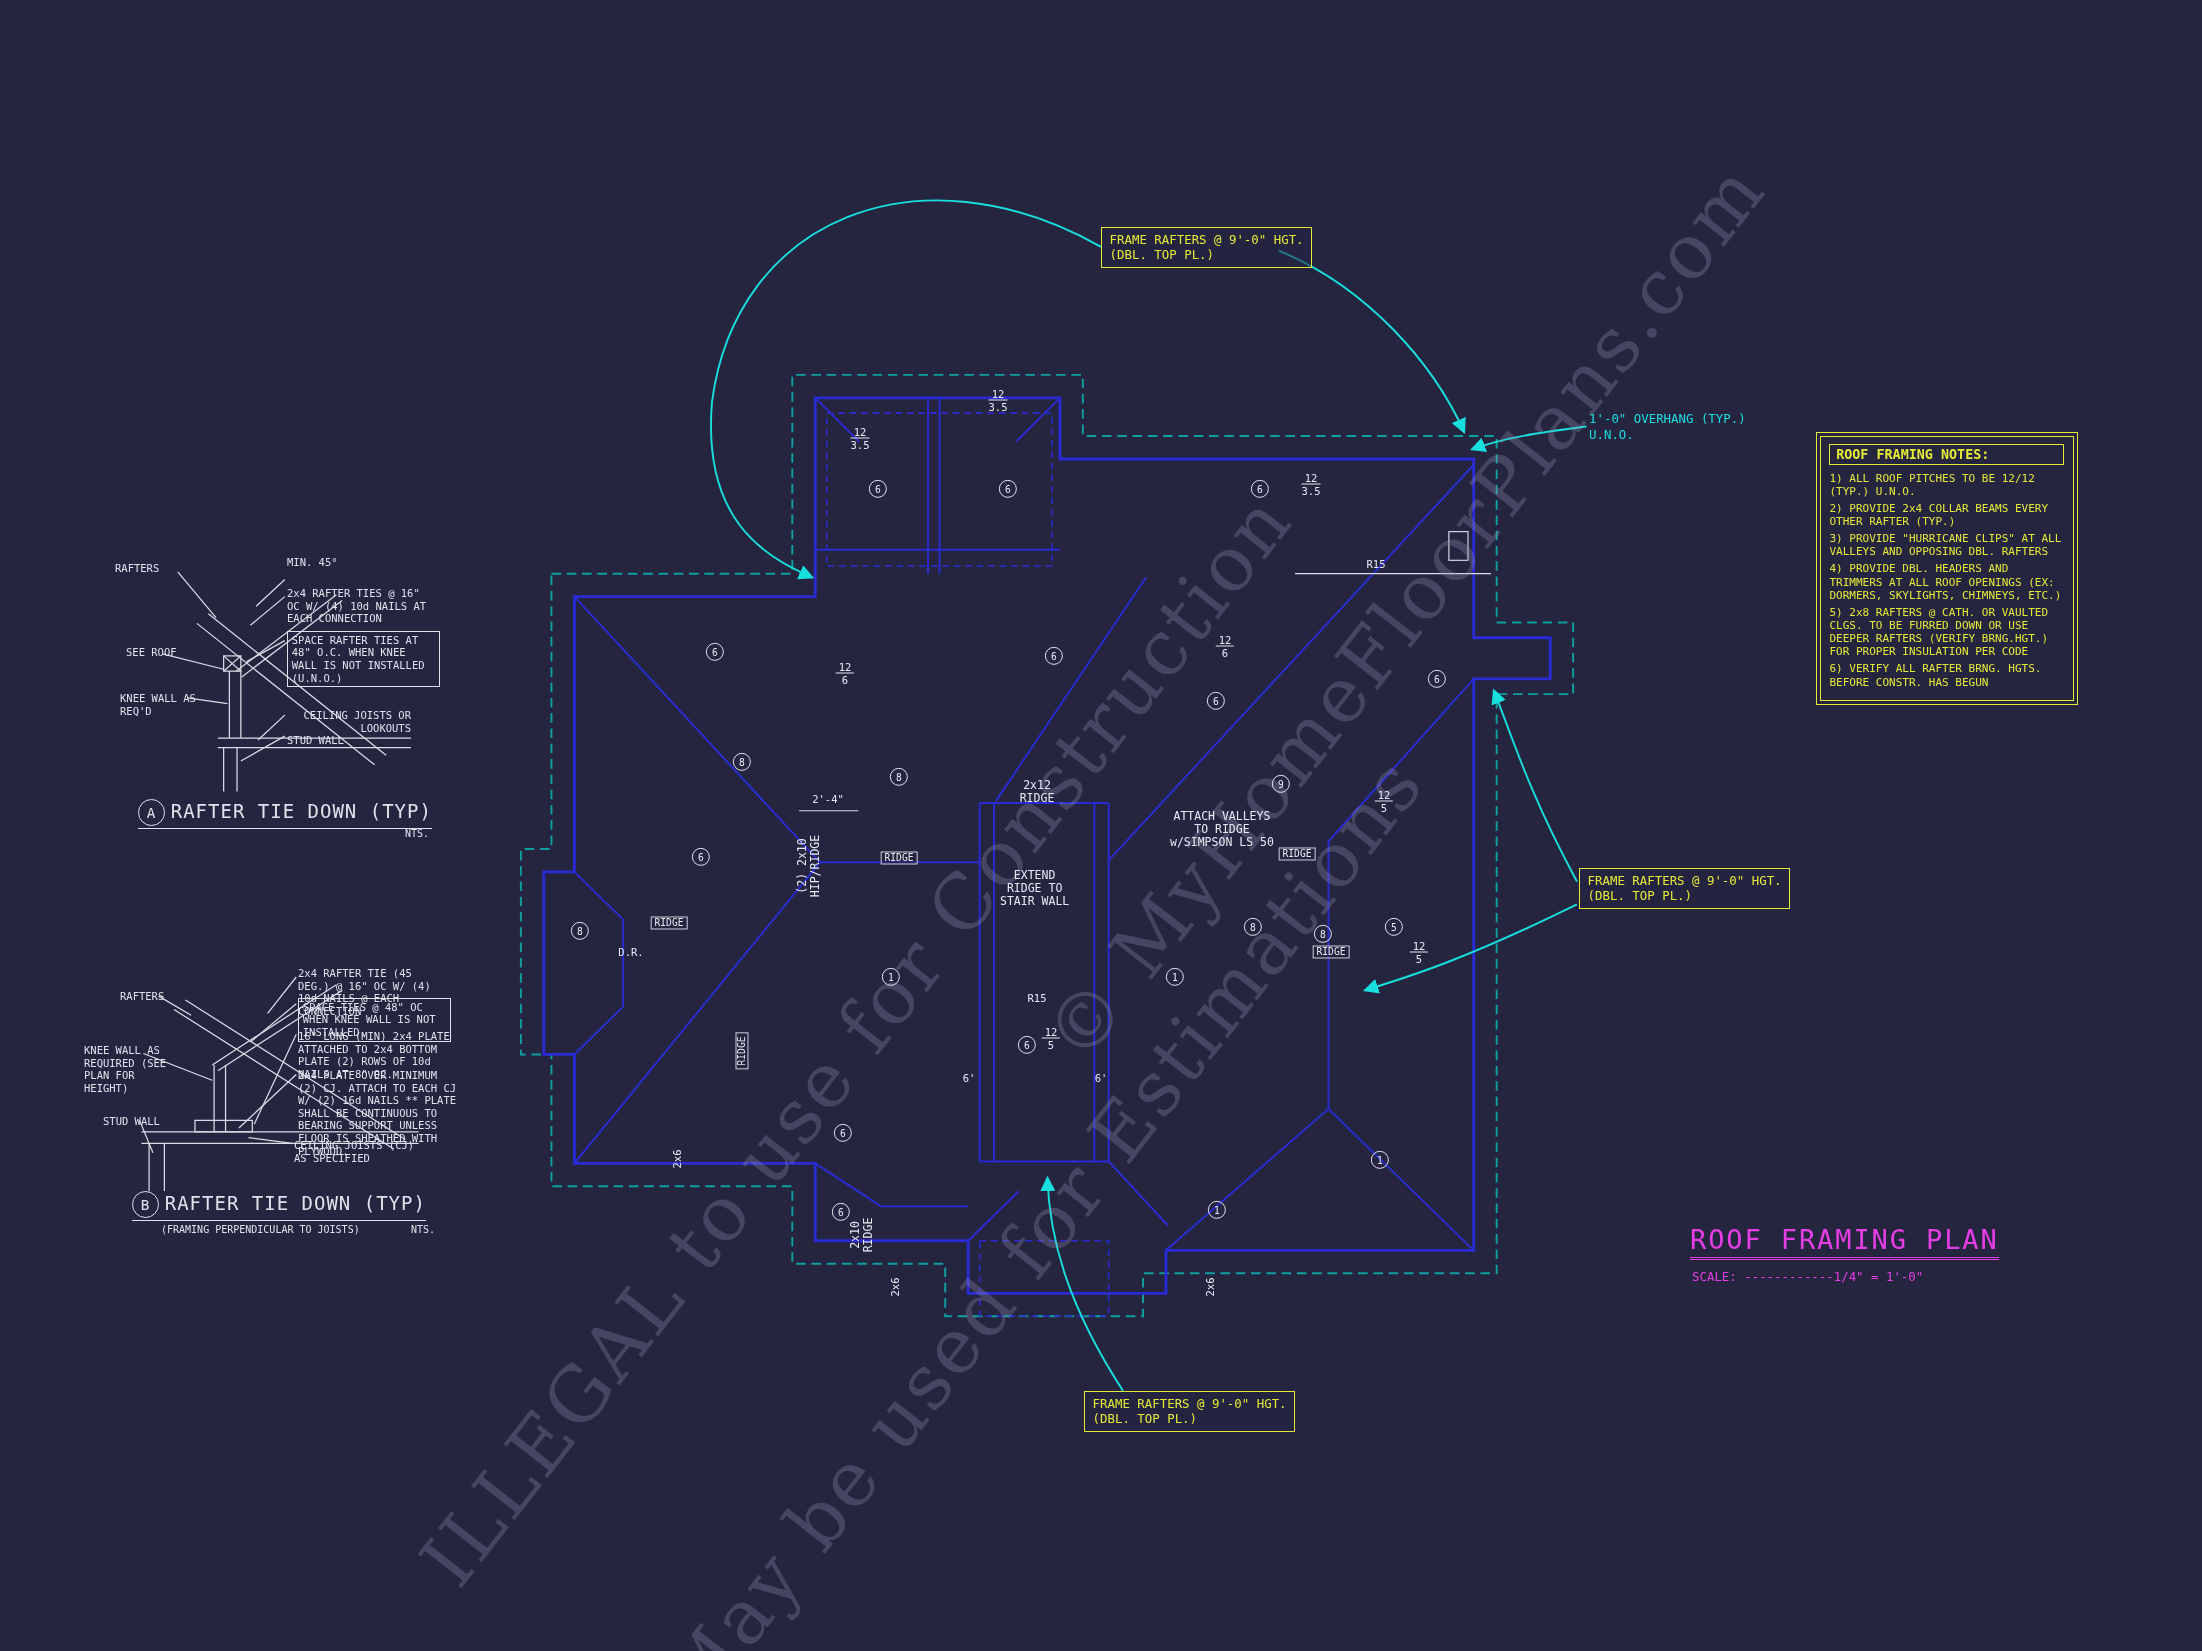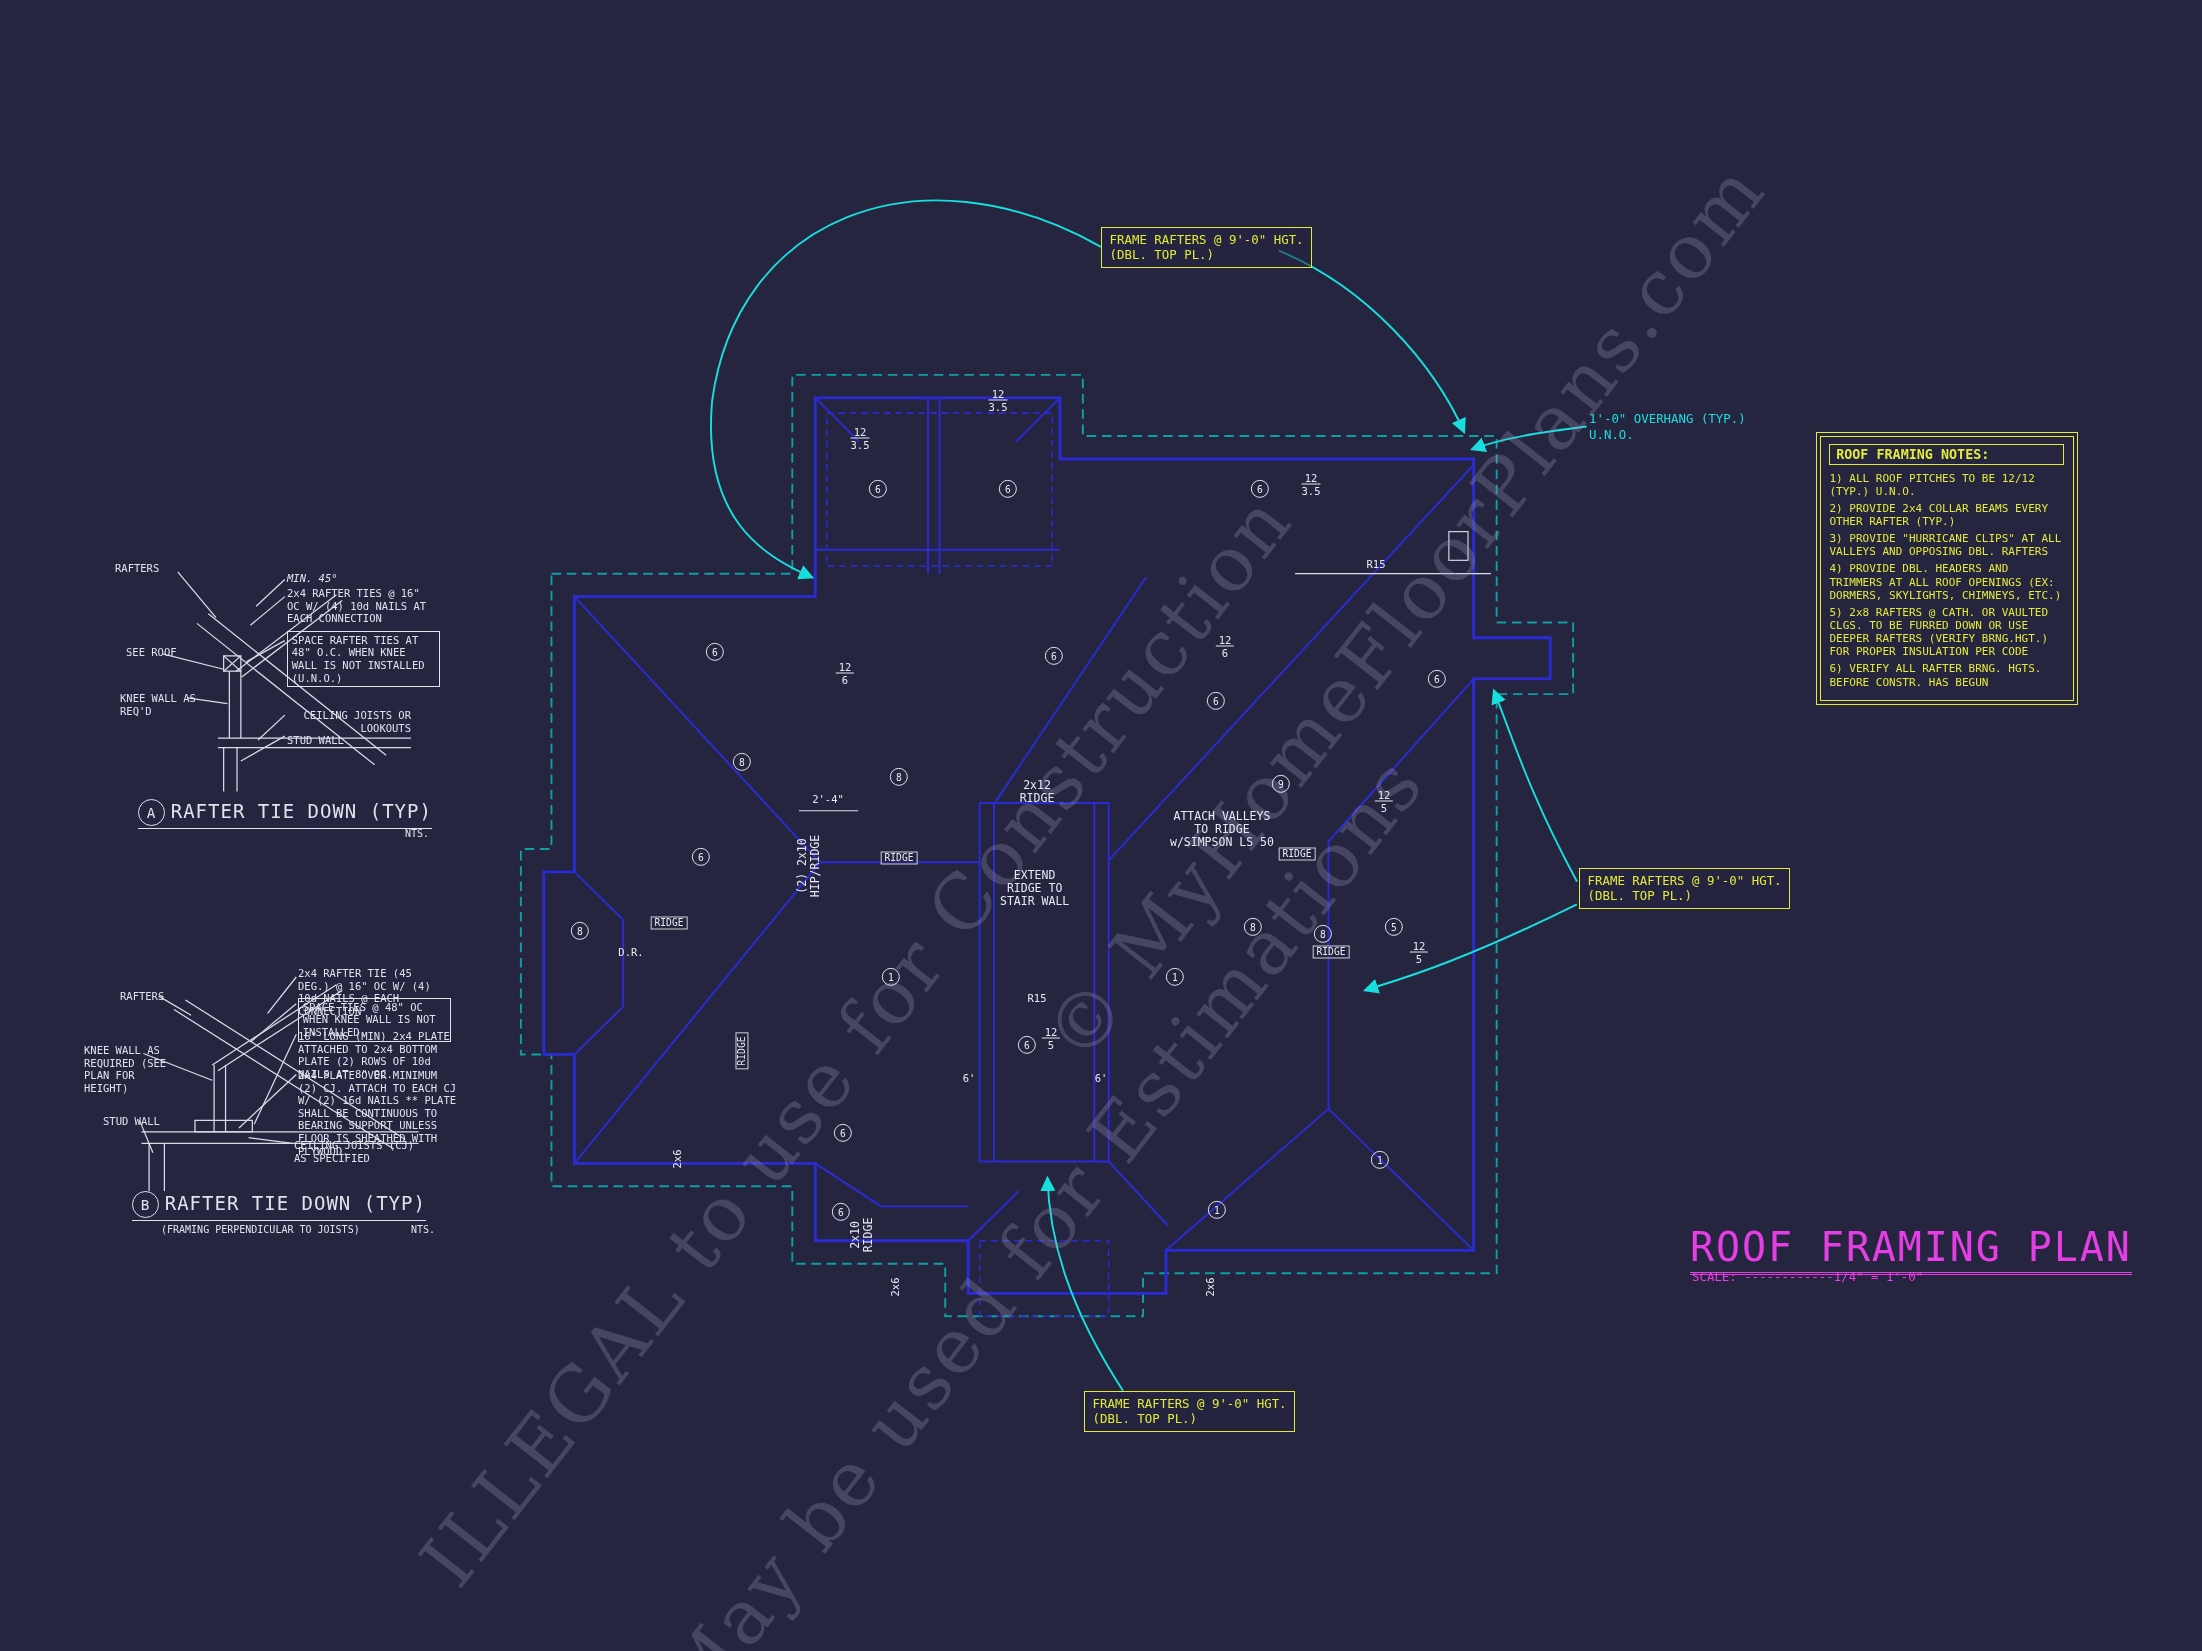--- a/index.html
+++ b/index.html
@@ -13,21 +13,21 @@
   .callout{position:absolute;border:1.9px solid #e4ea38;color:#e4ea38;font-size:12.4px;line-height:1.25;
            padding:3.8px 7.6px;white-space:pre-line;background:rgba(37,37,64,0.55);}
   .cyan-note{position:absolute;color:#19dede;font-size:12.4px;line-height:1.25;white-space:pre-line;}
   
   .notes-box{position:absolute;left:1816px;top:432px;width:254px;border:1.9px solid #e4ea38;padding:2.9px;}
   .notes-inner{border:1px solid #e4ea38;padding:7.6px 8.6px;}
   .notes-title{display:block;border:1px solid #e4ea38;color:#e4ea38;font-weight:bold;font-size:13.4px;
                padding:1.9px 5.7px;margin-bottom:6.7px;}
   .note-item{color:#e4ea38;font-size:11px;line-height:1.2;margin-bottom:3.8px;white-space:normal;}
   
-  .sheet-title{position:absolute;left:1690px;top:1224px;color:#e53ee5;font-size:40px;letter-spacing:1.9px;
+  .sheet-title{position:absolute;left:1690px;top:1224px;color:#e53ee5;font-size:27px;letter-spacing:1.9px;
                border-bottom:3.8px double #e53ee5;padding-bottom:1.9px;white-space:nowrap;}
   .sheet-scale{position:absolute;left:1692px;top:1269px;color:#e53ee5;font-size:12.4px;white-space:nowrap;}
   
   .plabel{position:absolute;transform:translate(-50%,-50%);font-size:11.5px;line-height:1.15;
           text-align:center;white-space:pre-line;color:#e6eaf2;}
   .plabel.left{text-align:center;transform:translate(0,-50%);}
   .plabel.dim{font-size:10.5px;}
   .plabel.boxed{border:1px solid #cfd3dc;padding:0 2.9px;font-size:9.6px;background:rgba(37,37,64,0.6);}
   .pitch{position:absolute;transform:translate(-50%,-50%);font-size:10.5px;text-align:center;color:#e6eaf2;}
   .pitch .rise{display:block;border-bottom:1px solid #e6eaf2;padding:0 2.9px;}
@@ -186,21 +186,21 @@
           <div class="note-item">5) 2x8 RAFTERS @ CATH. OR VAULTED CLGS. TO BE FURRED DOWN OR USE DEEPER RAFTERS (VERIFY BRNG.HGT.) FOR PROPER INSULATION PER CODE</div>
           <div class="note-item">6) VERIFY ALL RAFTER BRNG. HGTS. BEFORE CONSTR. HAS BEGUN</div>
         </div>
     </div>
   </div>
 
   <div class="sheet-title">ROOF FRAMING PLAN</div>
   <div class="sheet-scale">SCALE: ------------1/4" = 1'-0"</div>
 
   <div class="dlabel" style="left:115px;top:562px;width:67px;">RAFTERS</div>
-  <div class="dlabel" style="left:287px;top:572px;width:115px;font-style:italic;">MIN. 45°</div>
+  <div class="dlabel" style="left:287px;top:556px;width:115px;">MIN. 45°</div>
   <div class="dlabel" style="left:287px;top:587px;width:143px;">2x4 RAFTER TIES @ 16" OC W/ (4) 10d NAILS AT EACH CONNECTION</div>
   <div class="dlabel boxed" style="left:287px;top:631px;width:143px;">SPACE RAFTER TIES AT 48" O.C. WHEN KNEE WALL IS NOT INSTALLED (U.N.O.)</div>
   <div class="dlabel" style="left:126px;top:646px;width:67px;">SEE ROOF</div>
   <div class="dlabel" style="left:120px;top:692px;width:76px;">KNEE WALL AS REQ'D</div>
   <div class="dlabel" style="left:287px;top:709px;width:124px;text-align:right;">CEILING JOISTS OR LOOKOUTS</div>
   <div class="dlabel" style="left:287px;top:734px;width:115px;">STUD WALL</div>
   <div class="detail-title" style="left:138px;top:799px;">
     <span class="circ">A</span><span>RAFTER TIE DOWN (TYP)</span>
   </div>
   <div class="detail-sub" style="left:405px;top:828px;">NTS.</div>

